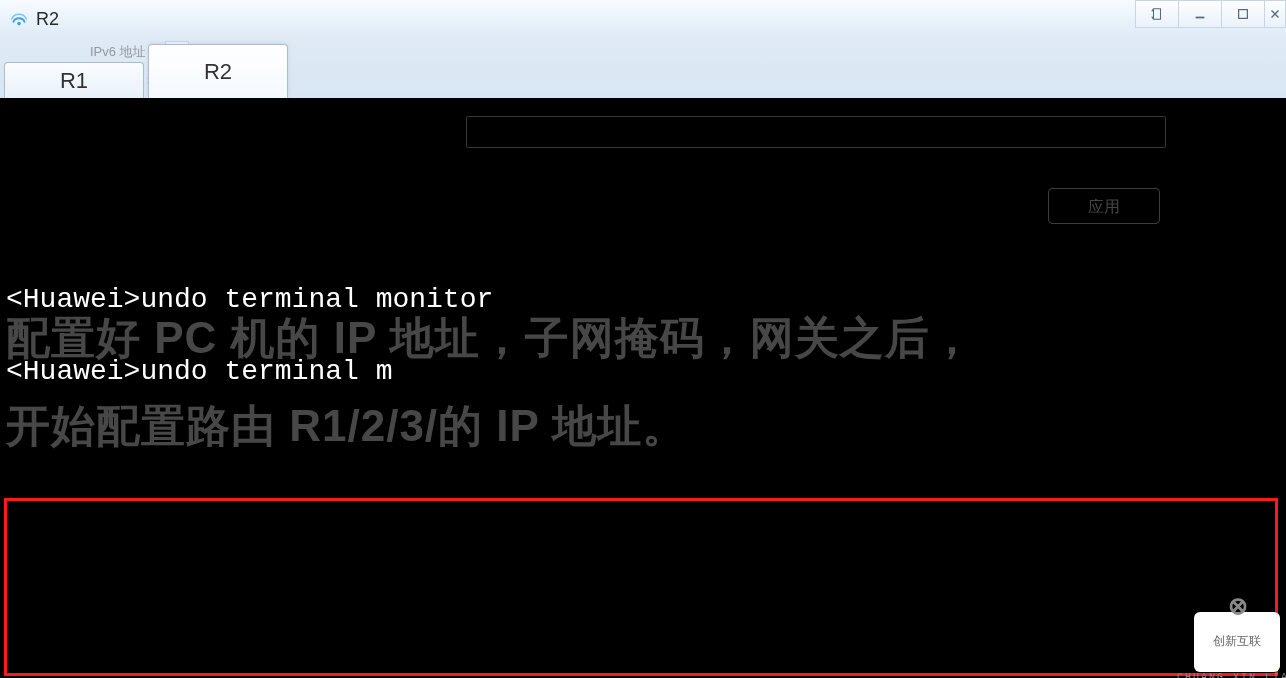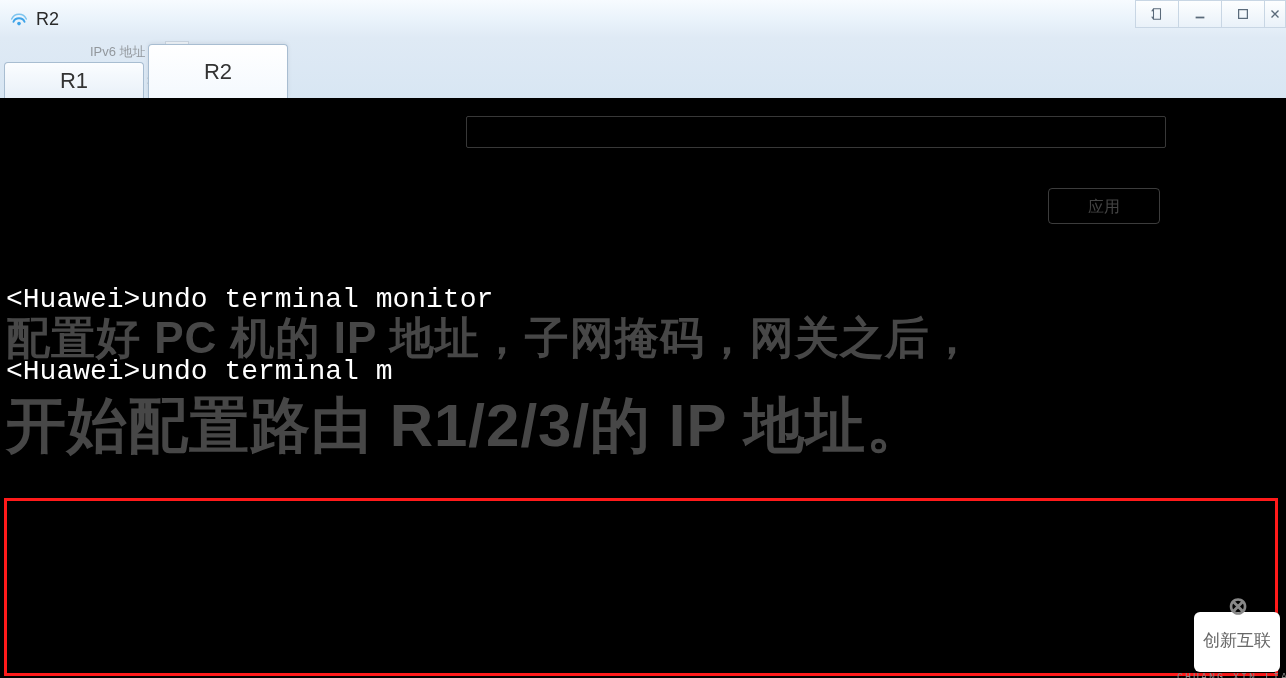--- a/index.html
+++ b/index.html
@@ -87,21 +87,21 @@
     overflow: hidden;
   }
   .ghost-text {
     position: absolute;
     color: rgba(130,130,130,0.55);
     font-family: Liberation Sans, sans-serif;
     font-weight: 700;
     pointer-events: none;
   }
   .ghost1 { top: 222px; left: 6px; font-size: 44px; letter-spacing: 1px; }
-  .ghost2 { top: 310px; left: 6px; font-size: 60px; letter-spacing: 1px; }
+  .ghost2 { top: 310px; left: 6px; font-size: 44px; letter-spacing: 1px; }
   .ghost-btn {
     position: absolute; right: 126px; top: 90px;
     width: 112px; height: 36px;
     border: 1px solid rgba(150,150,150,0.4);
     border-radius: 4px;
     color: rgba(150,150,150,0.45);
     font-size: 16px; font-family: "Microsoft YaHei";
     display: flex; justify-content: center;
   }
   .ghost-input {
@@ -207,16 +207,16 @@
 
 
 
 
 
 
   <div class="redbox"></div>
 
   <div class="watermark">
     <div class="logo">⊗</div>
-    <div style="font-size:17px;">创新互联</div>
+    <div style="font-size:12px;">创新互联</div>
     <div class="sub">CHUANG XIN LIAN</div>
   </div>
 </div>
 
 </body></html>

